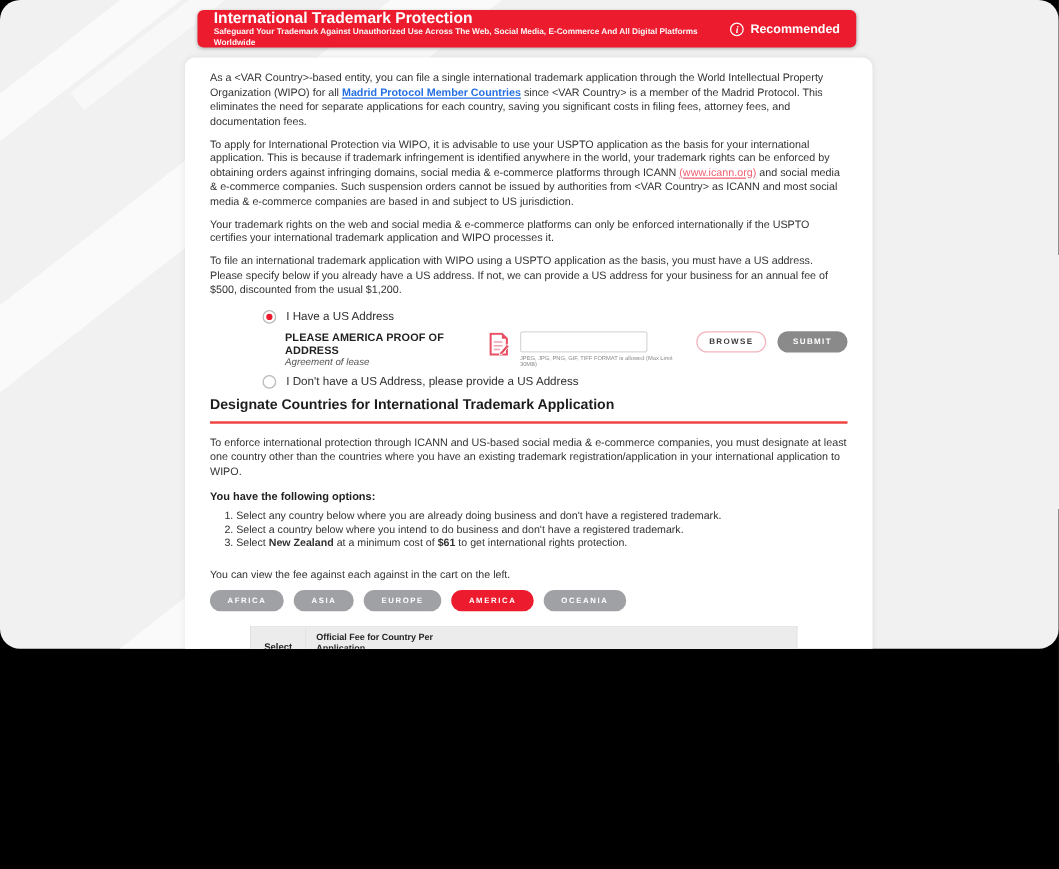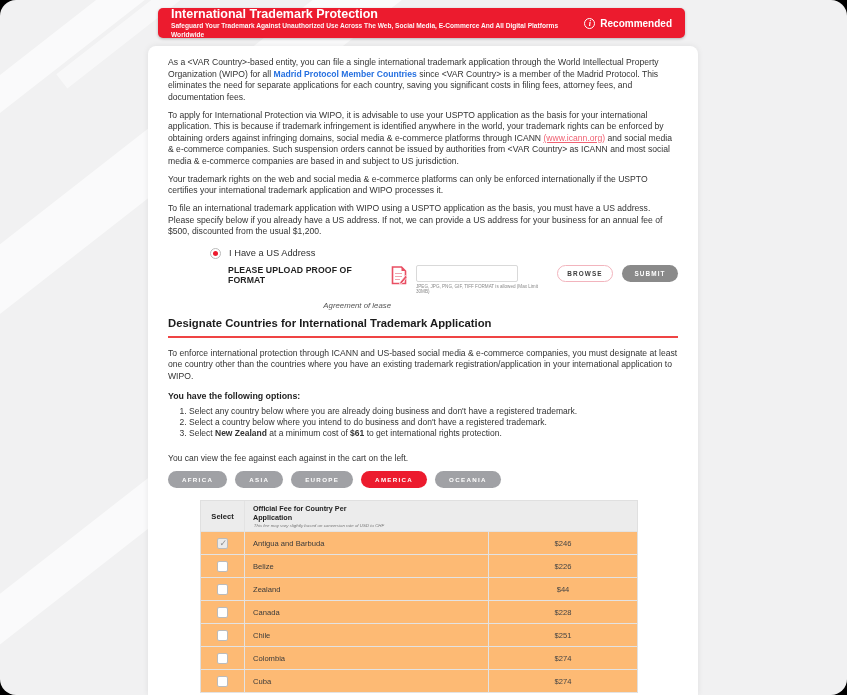--- a/index.html
+++ b/index.html
@@ -1,18 +1,18 @@
 <!DOCTYPE html>
 <html><head>
 <meta charset="utf-8">
 <style>
   * { margin:0; padding:0; box-sizing:border-box; }
   html,body { width:847px; height:695px; background:#000; font-family:"Liberation Sans", sans-serif; }
   .page {
-    position:relative; width:847px; height:695px; overflow:hidden;
+    position:relative; width:847px; height:519px; overflow:hidden;
     border-radius:16px; background:#f1f1f2;padding-left:16px;
   }
   
   .deco { position:absolute; background:rgba(255,255,255,.65); pointer-events:none; }
   .d1 { width:900px; height:55px; transform:rotate(-38deg); left:-320px; top:150px; }
   .d2 { width:500px; height:30px; transform:rotate(-38deg); left:-200px; top:40px; }
   .d3 { width:700px; height:40px; transform:rotate(-38deg); left:-300px; top:560px; }
   .d4 { width:300px; height:18px; transform:rotate(-38deg); left:30px; top:-20px; opacity:.8; }
 
   
@@ -31,40 +31,40 @@
     font-family:"Liberation Serif", serif; font-style:italic;
   }
 
   
   .card {
     position:absolute; left:148px; top:46px; width:550px; height:649px;
     background:#fff; border-radius:8px 8px 0 0; box-shadow:0 0 6px rgba(0,0,0,.08);
     padding:11px 20px 0 20px; overflow:hidden;
   }
   .body-text { font-size:8.6px; line-height:11.5px; color:#333; margin-bottom:6.5px; }
-  .link-blue { color:#2570e0; font-weight:bold; cursor:pointer; }
+  .link-blue { color:#2570e0; font-weight:bold; text-decoration:underline; cursor:pointer; }
   .link-red  { color:#ef6172; text-decoration:underline; cursor:pointer; }
 
   
   .radio-row { display:flex; align-items:center; gap:8px; margin:10px 0 2px 42px; }
   .radio {
     width:11px; height:11px; border:1px solid #b9b9b9; border-radius:50%;
     background:#fff; position:relative; flex:none; cursor:pointer;
   }
   .radio.checked::after {
     content:""; position:absolute; left:2px; top:2px; width:5px; height:5px;
     border-radius:50%; background:#ec1b2e;
   }
   .radio-label { font-size:9.3px; color:#2e2e2e; }
 
   
   .upload-row { display:flex; align-items:flex-start; margin:6px 0 4px 60px; }
   .upload-labels { width:168px; }
   .upload-title { font-size:8.7px; font-weight:bold; color:#1f1f1f; letter-spacing:.1px; }
-  .upload-sub { font-size:7.8px; font-style:italic; color:#555; margin-top:16px;text-align:right; }
+  .upload-sub { font-size:7.8px; font-style:italic; color:#555; margin-top:0; }
   .upload-controls { display:flex; align-items:flex-start; gap:9px; }
   .file-icon { flex:none; margin-top:1px; }
   .file-input-wrap { display:flex; flex-direction:column; }
   .file-input {
     width:102px; height:17px; border:1px solid #d9d9d9; border-radius:2px;
     font-size:8px; padding:0 4px; outline:none;
   }
   .file-hint { font-size:4.6px; color:#8a8a8a; margin-top:2px; }
   .browse-btn {
     width:58px; height:17px; background:#fff; border:1px solid #f2b4bd; border-radius:9px;
@@ -151,41 +151,45 @@
 
     <p class="body-text">To file an international trademark application with WIPO using a USPTO application as the basis, you must have a US address. Please specify below if you already have a US address. If not, we can provide a US address for your business for an annual fee of $500, discounted from the usual $1,200.</p>
 
     <div class="radio-row">
       <span class="radio checked"></span>
       <span class="radio-label">I Have a US Address</span>
     </div>
 
     <div class="upload-row">
       <div class="upload-labels">
-        <div class="upload-title">PLEASE UPLOAD PROOF OF FORMAT</div>
+        <div class="upload-title">PLEASE AMERICA PROOF OF ADDRESS</div>
         <div class="upload-sub">Agreement of lease</div>
       </div>
       <div class="upload-controls">
         <span class="file-icon">
           <svg width="16" height="19" viewBox="0 0 16 19">
             <path d="M1.5 1h9l4 4v12.5h-13z" fill="none" stroke="#e94f63" stroke-width="1.6"></path>
             <path d="M10.5 1v4h4z" fill="#e94f63"></path>
             <path d="M4 7.5h7M4 10.5h7M4 13.5h5" stroke="#f0a3ae" stroke-width="1.2"></path>
             <path d="M9 16l5.5-6.5 1.8 1.5-5.5 6.5-2.3.6z" fill="#e94f63" stroke="#fff" stroke-width="0.7"></path>
           </svg>
         </span>
         <div class="file-input-wrap">
           <input class="file-input" type="text" value="" style="">
           <div class="file-hint">JPEG, JPG, PNG, GIF, TIFF FORMAT is allowed (Max Limit 30MB)</div>
         </div>
         <button class="browse-btn">BROWSE</button>
         <button class="submit-btn">SUBMIT</button>
       </div>
     </div>
 
+    <div class="radio-row" style="margin-top:6px;">
+      <span class="radio"></span>
+      <span class="radio-label">I Don't have a US Address, please provide a US Address</span>
+    </div>
 
     <h2 class="section-heading">Designate Countries for International Trademark Application</h2>
 
     <p class="body-text after-heading">To enforce international protection through ICANN and US-based social media &amp; e-commerce companies, you must designate at least one country other than the countries where you have an existing trademark registration/application in your international application to WIPO.</p>
 
     <div class="bold-label">You have the following options:</div>
 
     <ol class="options-list">
       <li>Select any country below where you are already doing business and don't have a registered trademark.</li>
       <li>Select a country below where you intend to do business and don't have a registered trademark.</li>

